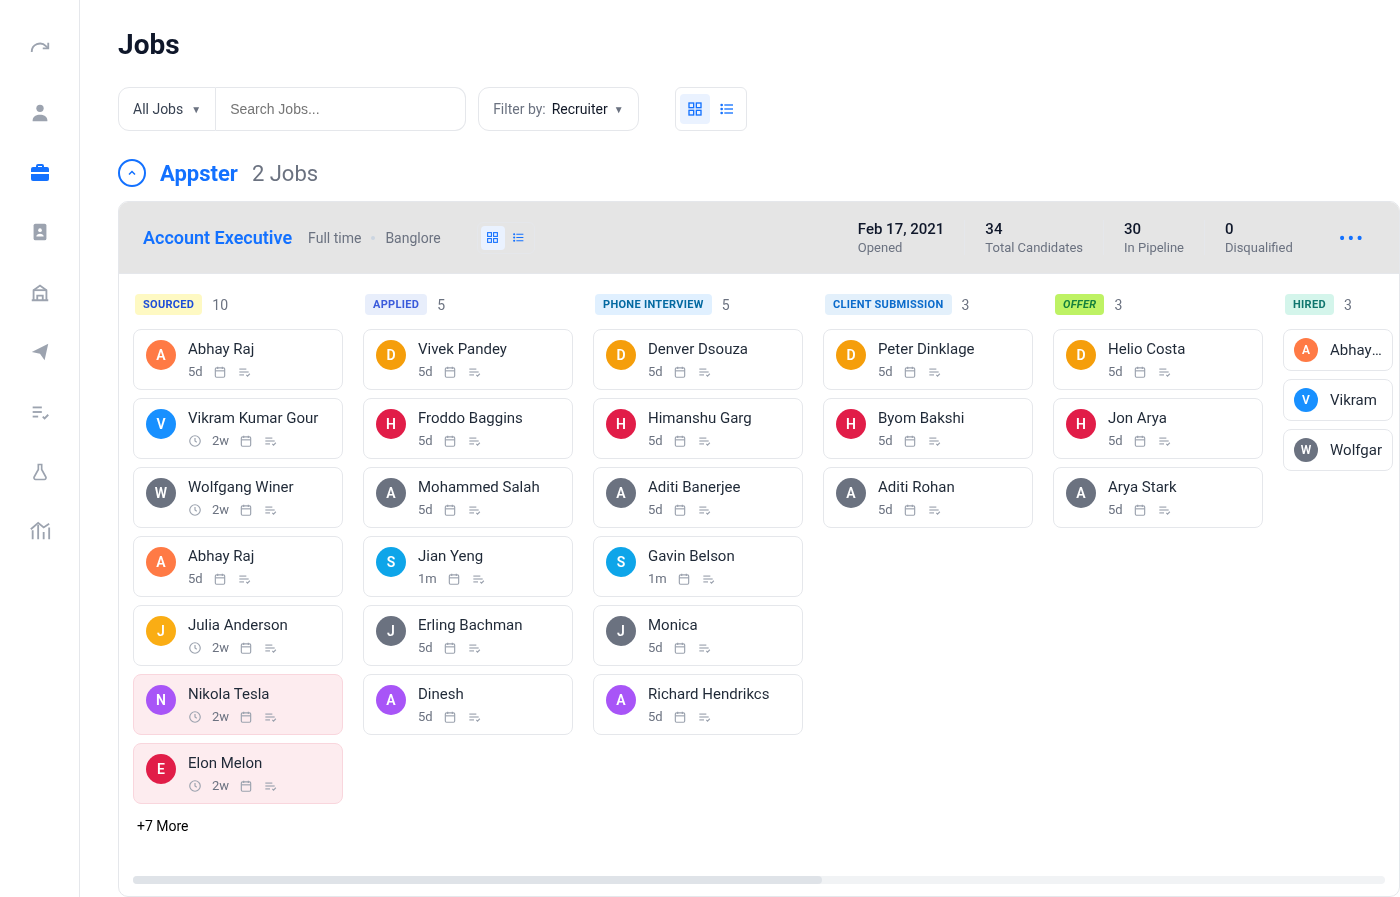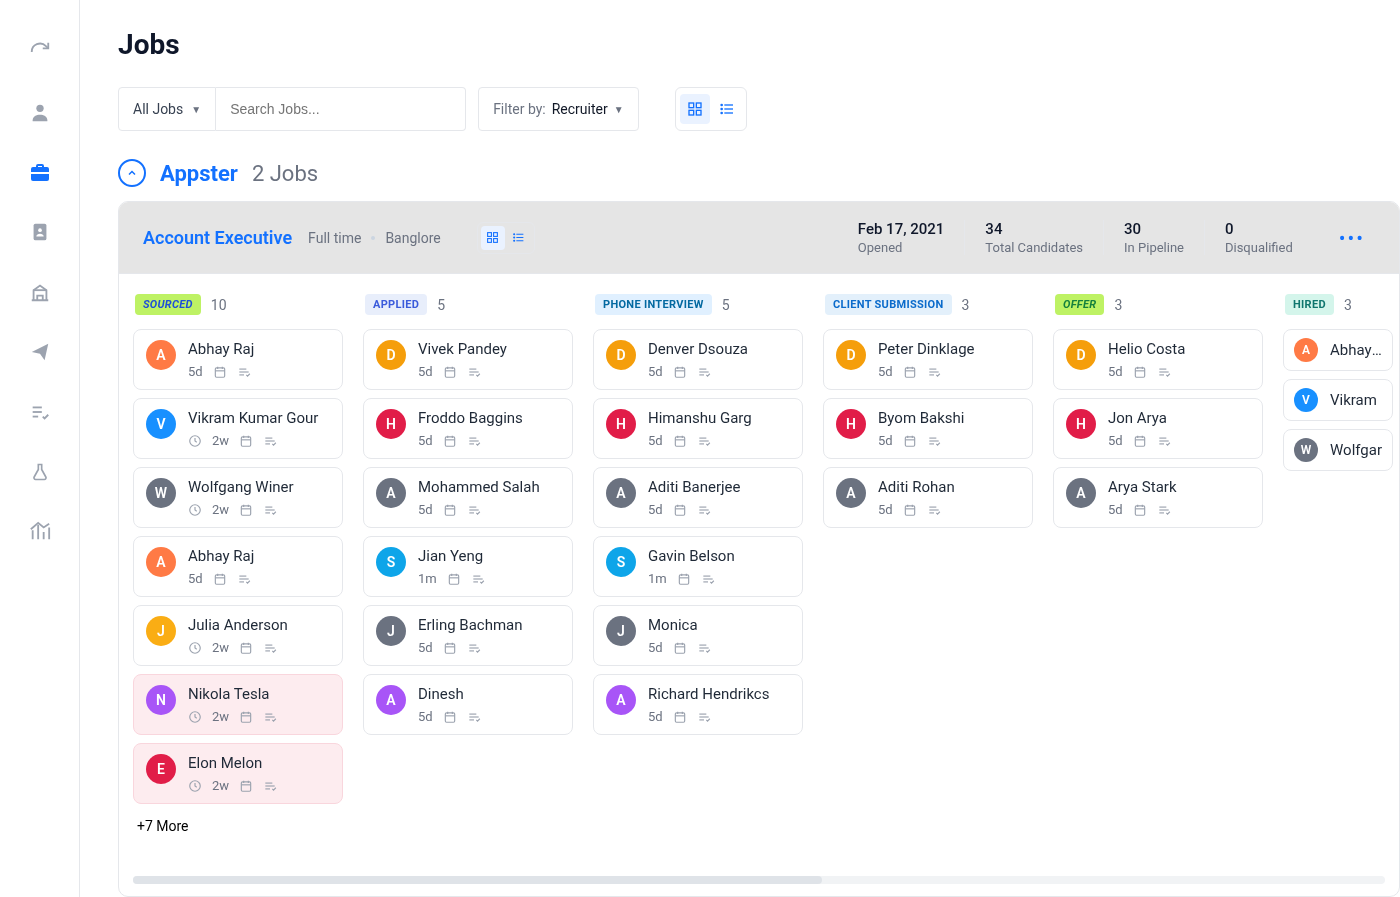--- a/index.html
+++ b/index.html
@@ -29,21 +29,21 @@
     color: #9ca3af;
     display: flex; align-items: center; justify-content: center;
     cursor: pointer;
   }
   .sidebar .nav-icon.active { color: #1371ff; }
   .main { flex: 1; padding: 28px 0 0 38px; overflow: hidden; display:flex; flex-direction:column;}
   h1.page-title { font-size: 28px; font-weight: 700; color: #0f172a; margin-bottom: 26px; }
   
   .filter-bar { display: flex; align-items: center; gap: 12px; margin-bottom: 28px; }
   .dropdown, .search-input, .filterby {
-    border: 1px solid #e5e7eb; border-radius: 4px; height: 44px;
+    border: 1px solid #e5e7eb; border-radius: 11px; height: 44px;
     display: flex; align-items: center; padding: 0 14px; background:#fff;
     color:#374151; font-size:14px;
   }
   .dropdown { gap:8px; cursor:pointer; }
   .search-input { width: 250px; border-left:none; border-top-left-radius:0; border-bottom-left-radius:0; color:#9ca3af;}
   .combo { display:flex; }
   .combo .dropdown { border-top-right-radius:0; border-bottom-right-radius:0; }
   .filterby { gap:6px; cursor:pointer; color:#6b7280;}
   .filterby .val { color:#111827;}
   .view-toggle {
@@ -75,21 +75,21 @@
   .stat { padding:0 20px; border-left:1px solid #e5e7eb;}
   .stat:first-child{border-left:none;}
   .stat .v { font-size:15px; font-weight:500; color:#0f172a;}
   .stat .l { font-size:13px; color:#6b7280; margin-top:2px;}
   .more-btn { color:#1371ff; font-size:20px; letter-spacing:2px; cursor:pointer; padding:0 10px; display:flex; align-items:center;}
   
   .kanban { display:flex; gap:20px; padding:20px 14px 16px 14px; overflow-x:auto; flex:1;}
   .col { width:210px; flex-shrink:0;}
   .col-head { display:flex; align-items:center; gap:10px; margin-bottom:14px; padding-left:2px;}
   .pill { font-size:11px; font-weight:700; letter-spacing:0.3px; padding:4px 8px; border-radius:4px;}
-  .pill.blue1{ background:#bef264; color:#1d4ed8;font-style:italic;}
+  .pill.blue1{ background:#fef9c3; color:#1d4ed8;}
   .pill.blue2{ background:#e8eefb; color:#3b5bdb;}
   .pill.blue3{ background:#e0f0ff; color:#0369a1;}
   .pill.blue4{ background:#e3f0fb; color:#0b6bcb;}
   .pill.green{ background:#bef264; color:#15803d;font-style:italic;}
   .pill.teal{ background:#d4f5eb; color:#0f766e;}
   .col-count { color:#6b7280; font-size:14px;}
   .card {
     border:1px solid #e5e7eb; border-radius:8px; padding:10px 12px; margin-bottom:8px;
     display:flex; gap:12px; align-items:flex-start; background:#fff; cursor:pointer;
   }

